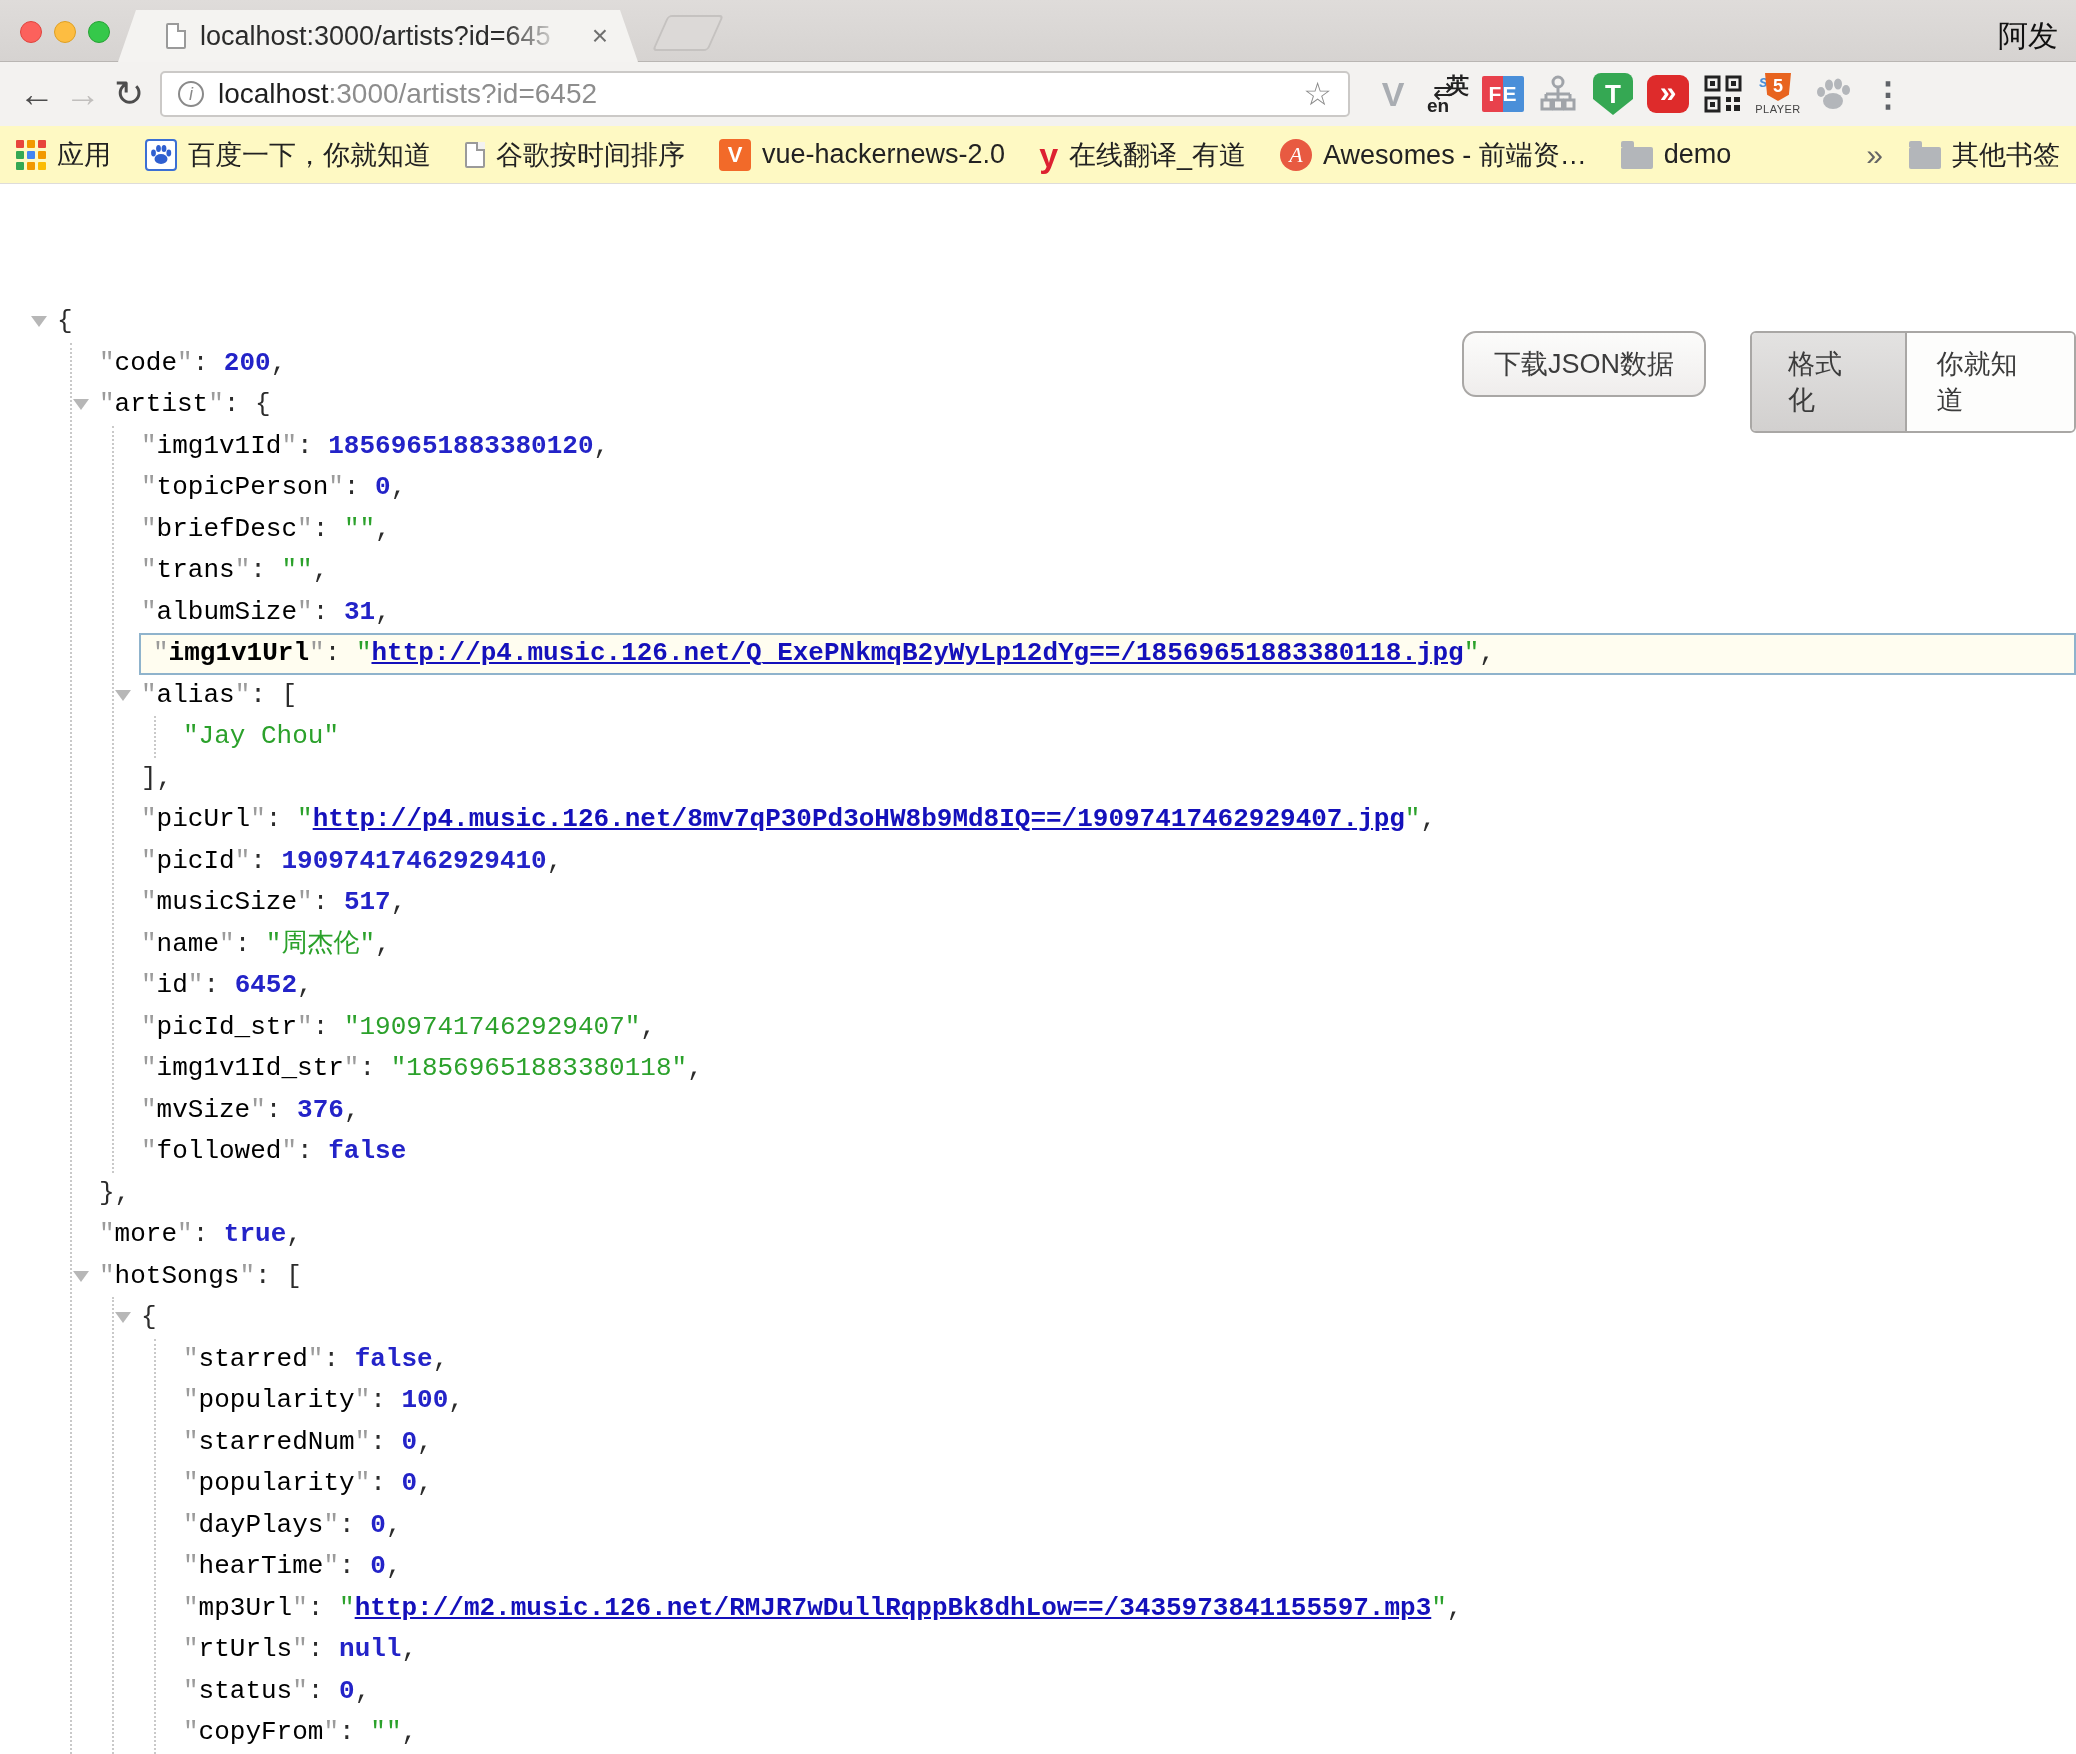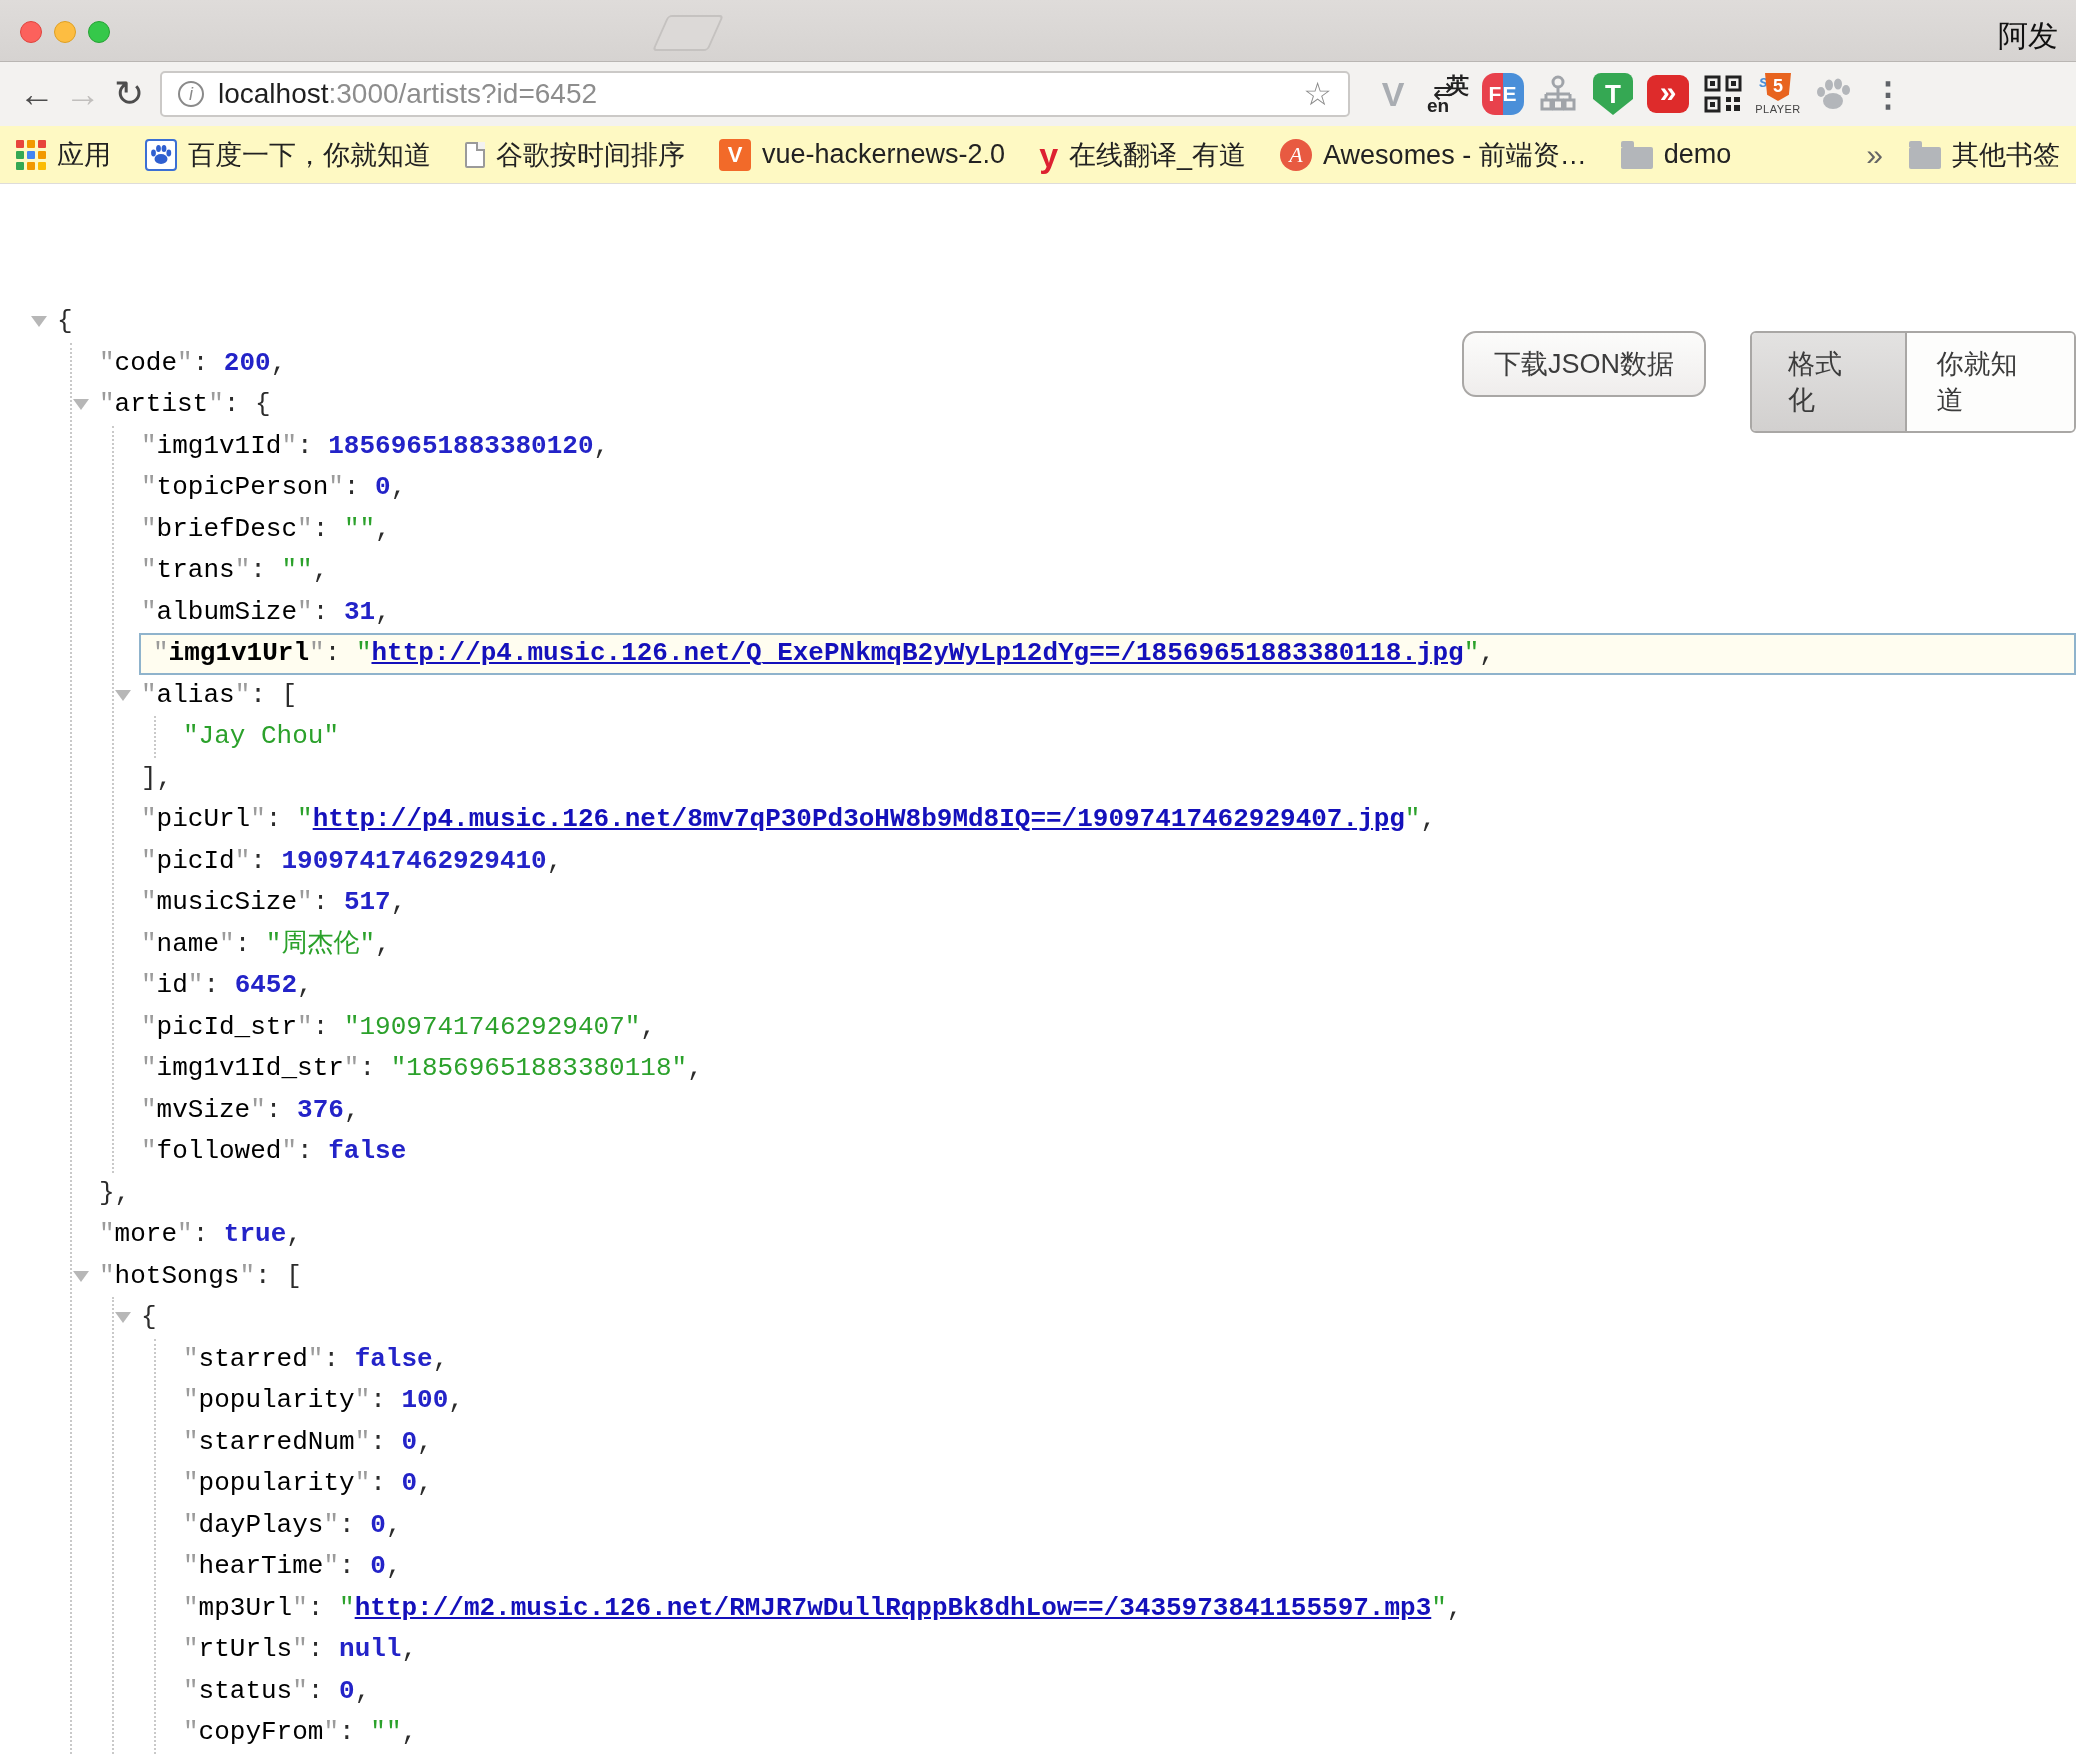--- a/index.html
+++ b/index.html
@@ -43,21 +43,21 @@
   .url .rest { color:#8d8d8d; }
   .star { margin-left:auto; font-size:32px; color:#8a8a8a; cursor:pointer; }
   .exts { display:flex; align-items:center; gap:9px; margin-left:20px; }
   .ext { width:46px; height:46px; display:flex; align-items:center; justify-content:center;
          position:relative; cursor:pointer; }
   .vue-gray { font-size:34px; font-weight:bold; color:#a9adb2; }
   .trans { position:relative; width:42px; height:42px; }
   .trans .zh { position:absolute; right:0; top:-2px; font-size:22px; color:#222; font-weight:bold; }
   .trans .en { position:absolute; left:0; bottom:-2px; font-size:19px; color:#222; font-weight:bold; }
   .trans .arr { position:absolute; left:6px; top:4px; font-size:24px; color:#222; }
-  .fe { width:42px; height:42px; border-radius:13px; color:#fff; font-weight:bold; font-size:21px;
+  .fe { width:42px; height:36px; border-radius:2px; color:#fff; font-weight:bold; font-size:21px;
         display:flex; align-items:center; justify-content:center; letter-spacing:1px;
         background:linear-gradient(90deg,#e8414c 50%,#4a8fd9 50%); }
   .shield-t { width:40px; height:42px; background:#35a853; color:#fff; font-weight:bold; font-size:26px;
               display:flex; align-items:center; justify-content:center;
               border-radius:8px 8px 16px 16px; clip-path:polygon(0 0,100% 0,100% 62%,50% 100%,0 62%); }
   .redplay { width:42px; height:38px; background:#de2b2b; border-radius:9px; color:#fff;
              font-weight:bold; font-size:30px; line-height:34px; text-align:center; }
   .h5p { display:flex; flex-direction:column; align-items:center; }
   .h5p .shield { width:26px; height:28px; background:#e8641f;
                  clip-path:polygon(0 0,100% 0,92% 78%,50% 100%,8% 78%); color:#fff;
@@ -118,20 +118,25 @@
   .guide { position:absolute; width:0; border-left:2px dotted #c9c9c9; }
 </style>
 </head>
 <body>
 
 <div class="titlebar">
   <div class="lights">
     <span class="light red"></span>
     <span class="light yellow"></span>
     <span class="light green"></span>
+  </div>
+  <div class="tab">
+    <span class="tab-doc"></span>
+    <span class="tab-title">localhost:3000/artists?id=645</span>
+    <span class="tab-close">×</span>
   </div>
   <div class="newtab"></div>
   <div class="profile">阿发</div>
 </div>
 
 <div class="toolbar">
   <span class="navbtn">←</span>
   <span class="navbtn disabled">→</span>
   <span class="navbtn">↻</span>
   <div class="urlbar">

